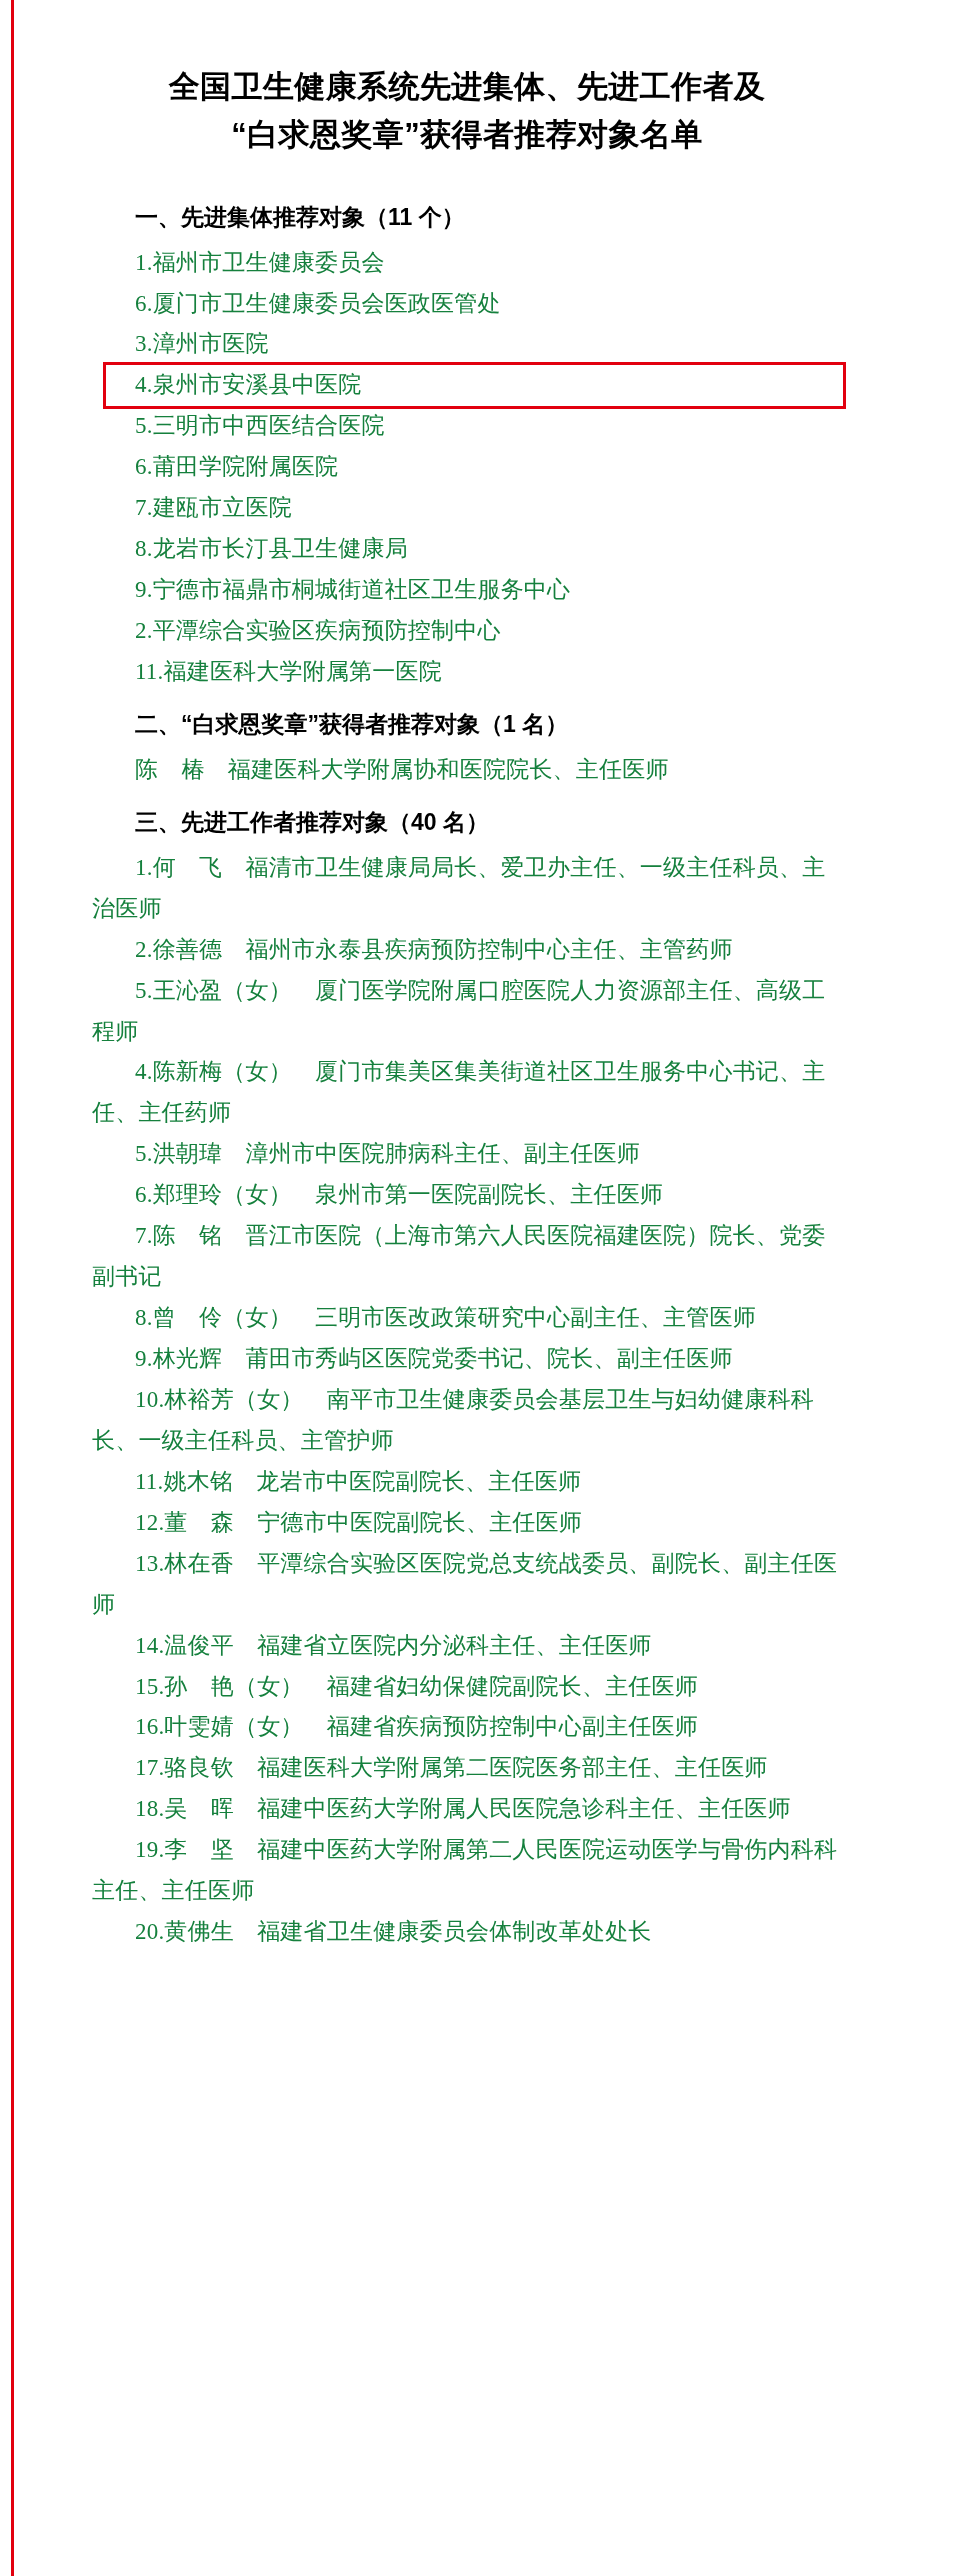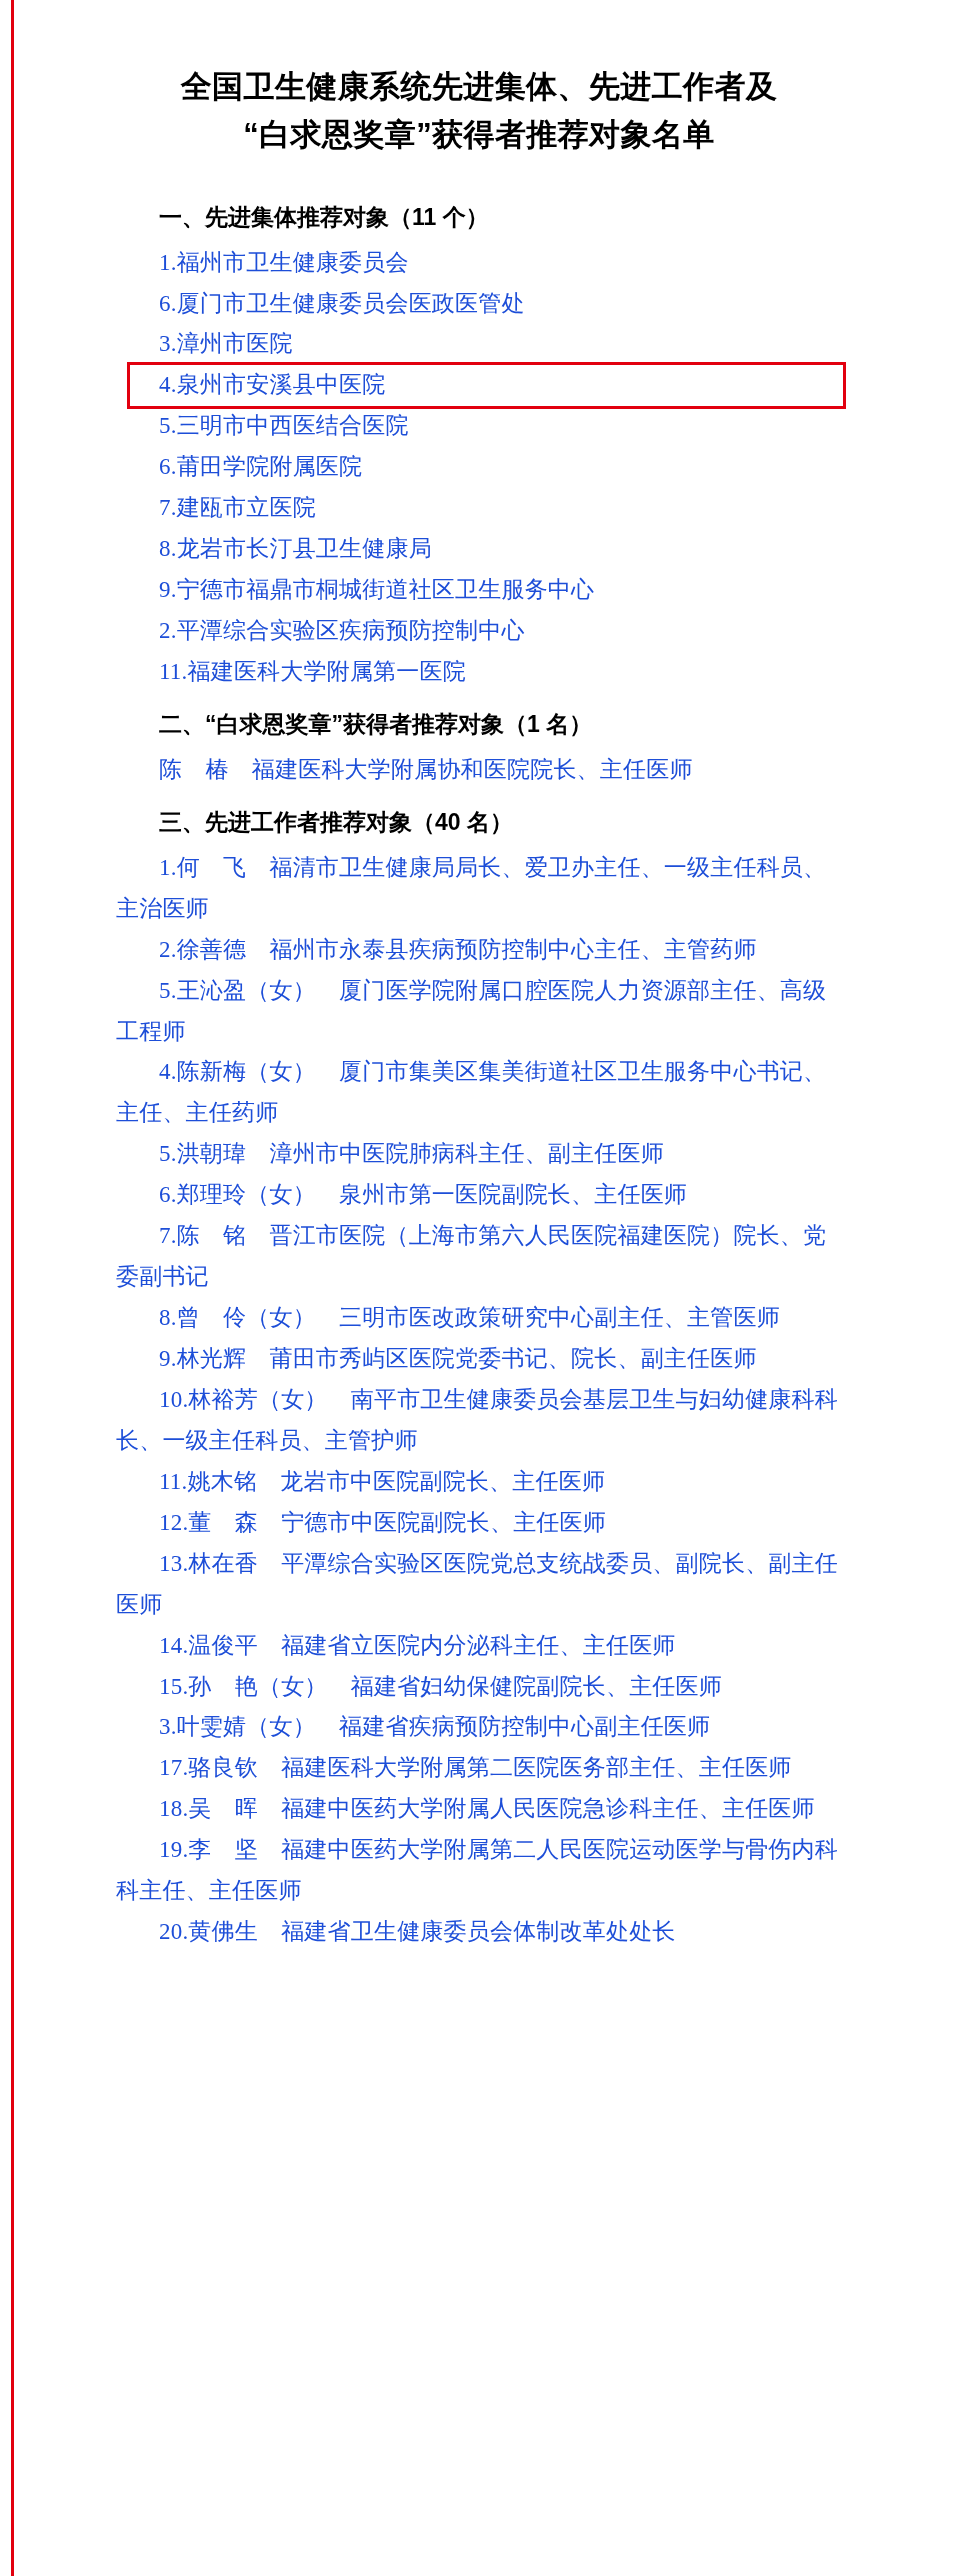--- a/index.html
+++ b/index.html
@@ -9,21 +9,21 @@
   }
   body {
     width: 966px;
     min-height: 2576px;
     font-family: "Liberation Serif", "DejaVu Serif", serif;
     color: #0b0b0b;
   }
   .page {
     width: 928px;
     box-sizing: border-box;
-    padding: 63px 86px 36px 116px;
+    padding: 63px 86px 36px 92px;
   }
   .doc-title {
     text-align: center;
     font-family: "Liberation Sans", "DejaVu Sans", sans-serif;
     font-weight: bold;
     font-size: 31px;
     line-height: 1.55;
     letter-spacing: 0.4px;
     margin: 0 0 39px 0;
     color: #000;
@@ -40,21 +40,21 @@
     color: #000;
   }
   .section-heading.first { margin-top: 0; }
 
   .entry {
     font-size: 23px;
     line-height: 1.78;
     margin: 0;
     padding: 0 0 0 0;
     text-indent: 43px;
-    color: #1d4ed8;
+    color: #15803d;
     letter-spacing: 0.2px;
   }
   .entry.nohang { text-indent: 0; padding-left: 43px; }
   
   .hl {
     position: relative;
   }
   .hl::after {
     content: "";
     position: absolute;
@@ -127,21 +127,21 @@
     </div>
 
     <p class="entry">8.曾　伶（女）　三明市医改政策研究中心副主任、主管医师</p>
     <p class="entry">9.林光辉　莆田市秀屿区医院党委书记、院长、副主任医师</p>
     <p class="entry">10.林裕芳（女）　南平市卫生健康委员会基层卫生与妇幼健康科科长、一级主任科员、主管护师</p>
     <p class="entry">11.姚木铭　龙岩市中医院副院长、主任医师</p>
     <p class="entry">12.董　森　宁德市中医院副院长、主任医师</p>
     <p class="entry">13.林在香　平潭综合实验区医院党总支统战委员、副院长、副主任医师</p>
     <p class="entry">14.温俊平　福建省立医院内分泌科主任、主任医师</p>
     <p class="entry">15.孙　艳（女）　福建省妇幼保健院副院长、主任医师</p>
-    <p class="entry">3.叶雯婧（女）　福建省疾病预防控制中心副主任医师</p>
+    <p class="entry">16.叶雯婧（女）　福建省疾病预防控制中心副主任医师</p>
     <p class="entry">17.骆良钦　福建医科大学附属第二医院医务部主任、主任医师</p>
     <p class="entry">18.吴　晖　福建中医药大学附属人民医院急诊科主任、主任医师</p>
     <p class="entry">19.李　坚　福建中医药大学附属第二人民医院运动医学与骨伤内科科主任、主任医师</p>
     <p class="entry">20.黄佛生　福建省卫生健康委员会体制改革处处长</p>
   </div>
 
 </div>
 
 
 </body></html>

